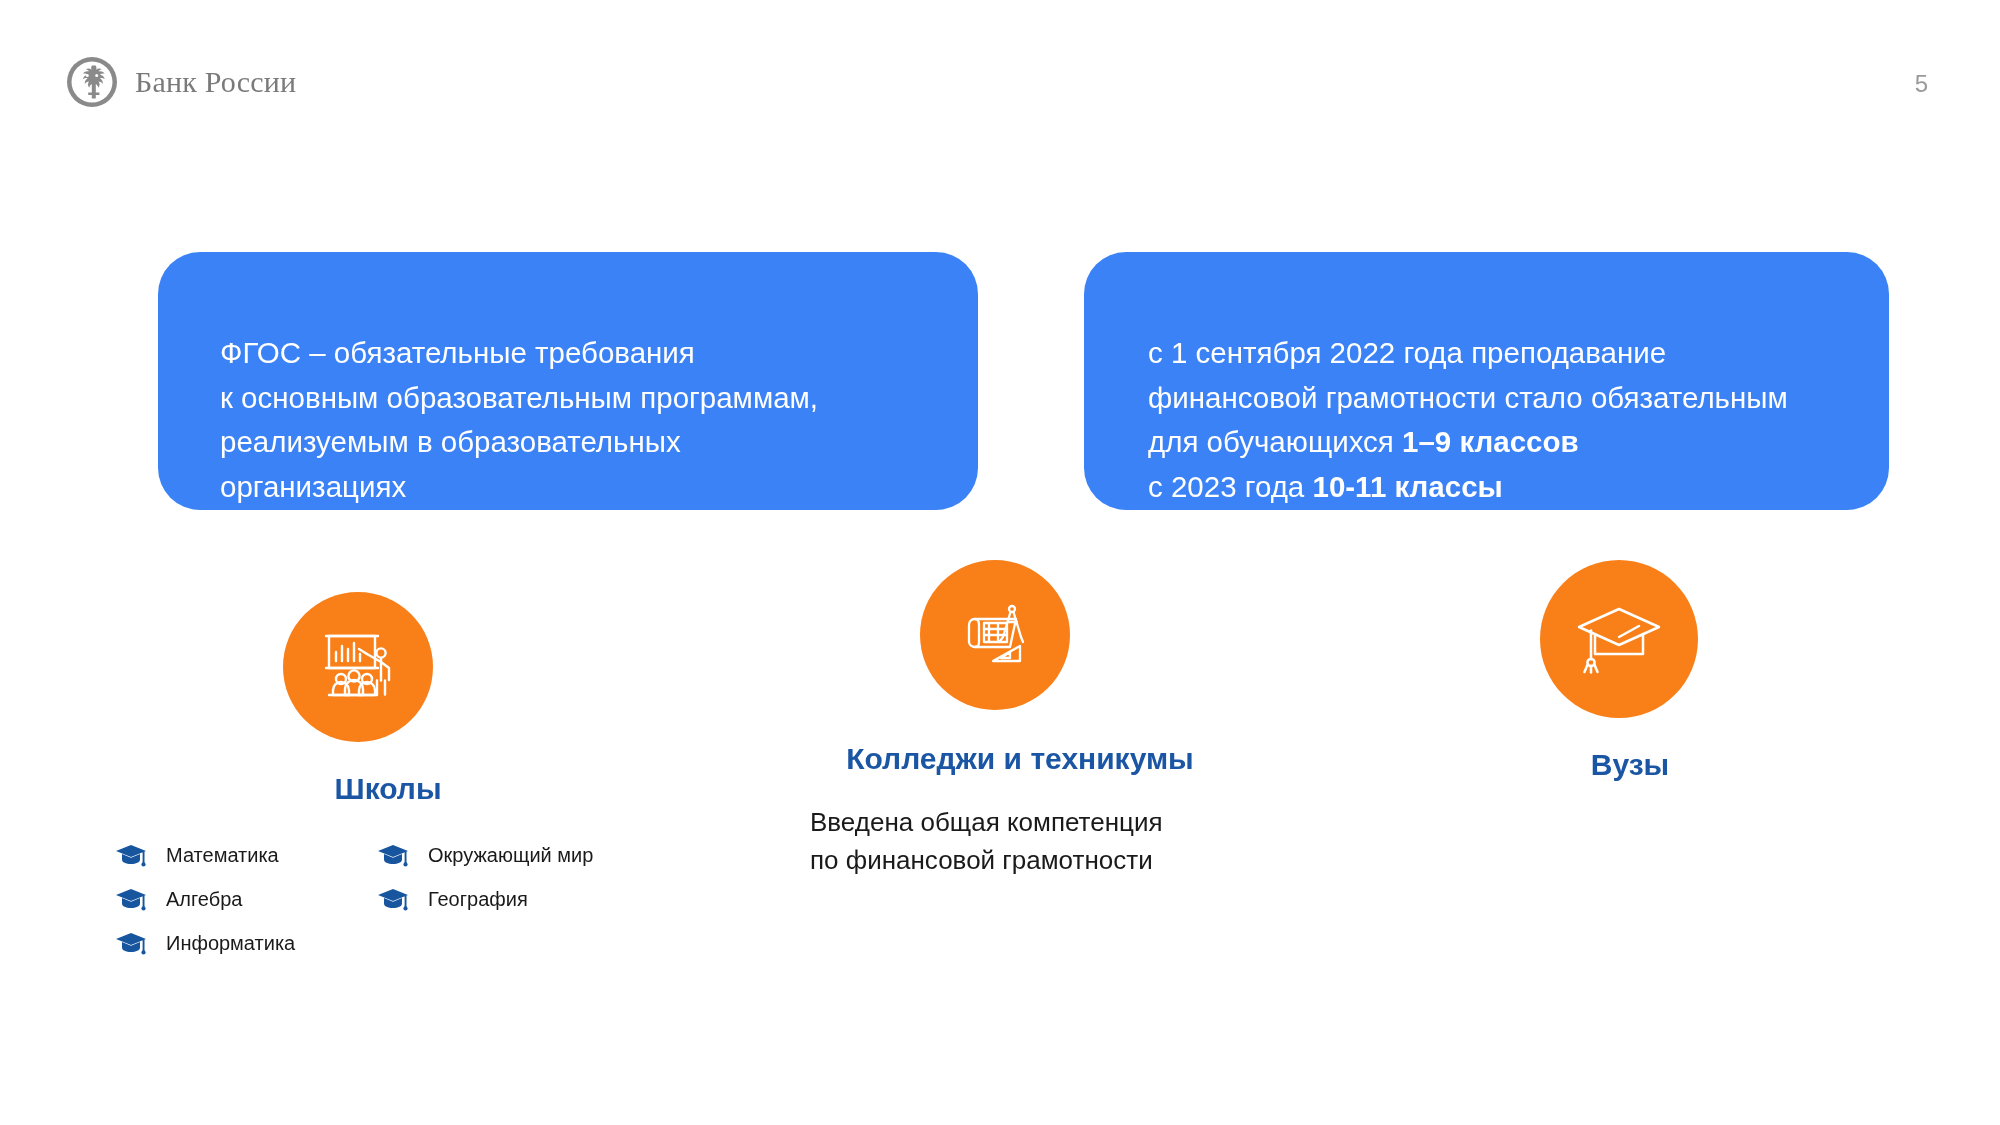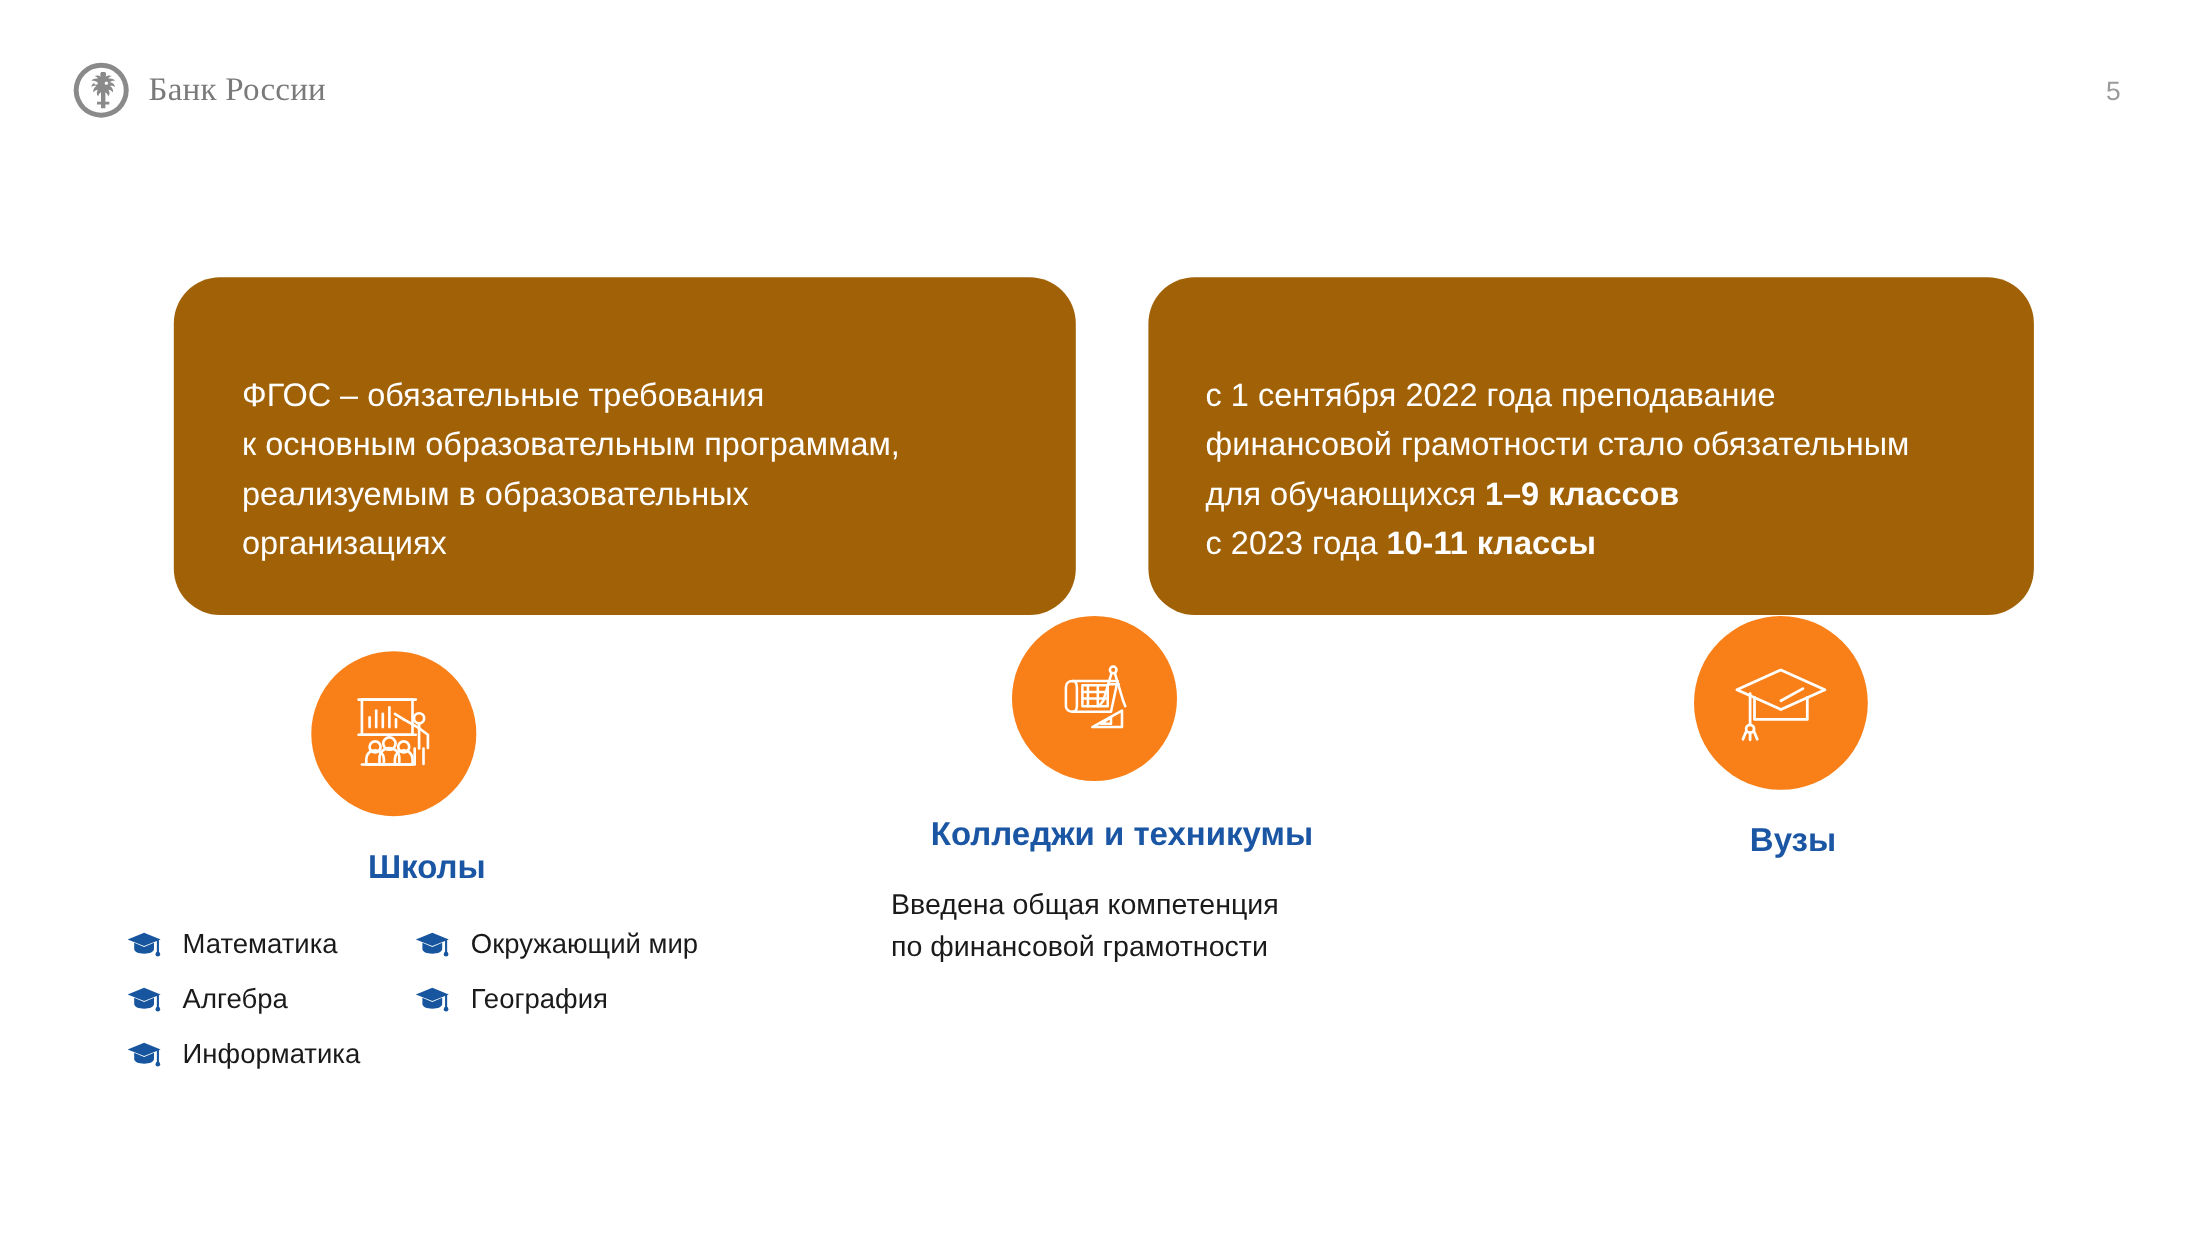--- a/index.html
+++ b/index.html
@@ -55,29 +55,29 @@
     right: 72px;
     top: 70px;
     font-size: 24px;
     color: #9a9a9a;
   }
 
   
   .card {
     position: absolute;
     top: 252px;
-    height: 307px;
-    background: #a16207;
+    height: 258px;
+    background: #3b82f6;
     border-radius: 42px;
     color: #ffffff;
     display: flex;
-    align-items: center;
+    align-items: flex-end;
   }
   .card-left  { left: 158px;  width: 820px; }
-  .card-right { left: 1044px; width: 805px; }
+  .card-right { left: 1084px; width: 805px; padding-left: 12px; }
 
   .card-text {
     padding: 0 0 0 62px;
     font-size: 29.5px;
     line-height: 1.52;
     white-space: pre-line;
   }
   .card-right .card-text { padding-left: 52px; }
   .card-text b { font-weight: bold; }
 
@@ -129,21 +129,21 @@
     display: grid;
     grid-template-columns: 262px 1fr;
     row-gap: 21px;
   }
   .subject-item {
     display: flex;
     align-items: center;
     gap: 18px;
   }
   .cap-icon { width: 32px; height: 23px; flex: 0 0 auto; display: block; }
-  .subject-label { font-size: 25px; color: #1a1a1a; white-space: nowrap; }
+  .subject-label { font-size: 20px; color: #1a1a1a; white-space: nowrap; }
 </style>
 </head>
 <body>
 
 <div class="slide">
 
   <div class="logo">
     <svg class="logo-emblem" viewBox="0 0 52 52">
       <circle cx="26" cy="26" r="25" fill="#8a8a8a"></circle>
       <circle cx="26" cy="26" r="20.5" fill="#ffffff"></circle>

